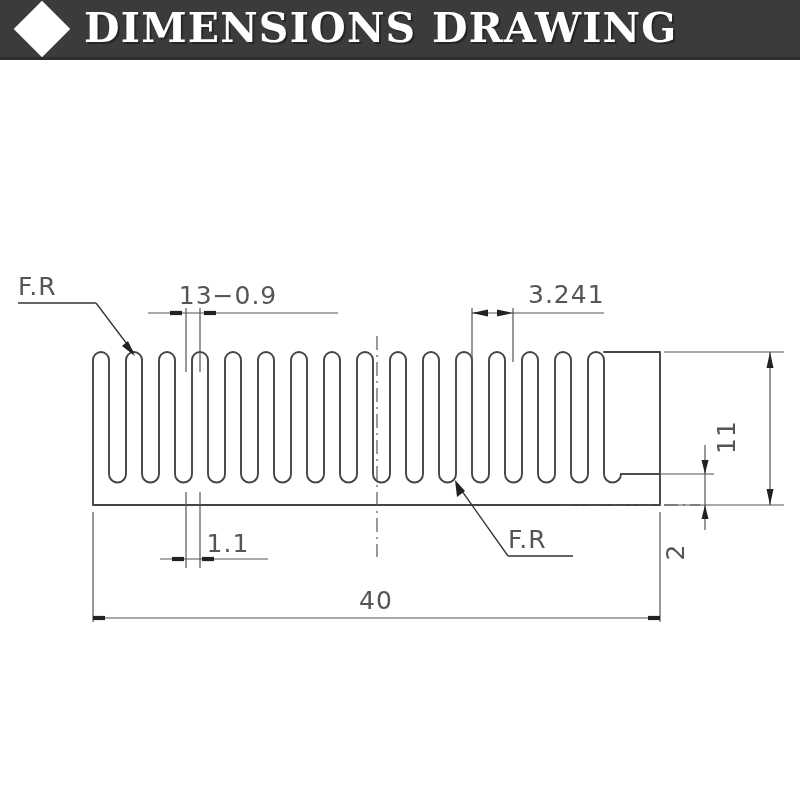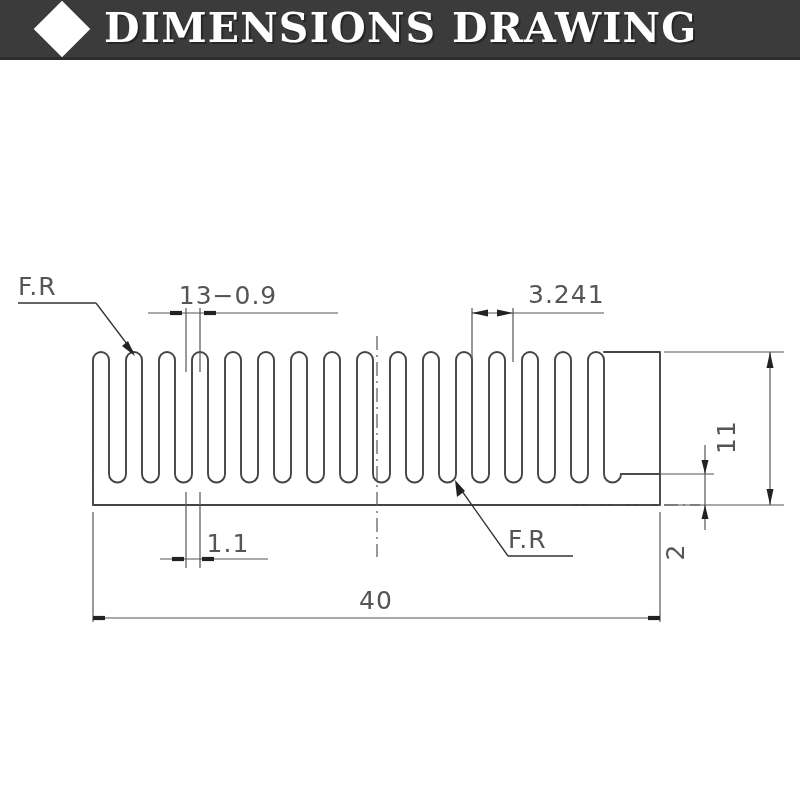--- a/index.html
+++ b/index.html
@@ -24,21 +24,21 @@
   #header-banner {
     position: absolute;
     left: 0;
     top: 0;
     width: 800px;
     height: 57px;
     background: #3b3b3b;
     display: flex;
     align-items: center;
     box-sizing: border-box;
-    padding-left: 42px;
+    padding-left: 22px;
   }
   #header-diamond {
     width: 40px;
     height: 40px;
     background: #ffffff;
     transform: rotate(45deg);
     flex: 0 0 auto;
     margin-right: 22px;
   }
   #header-title {

